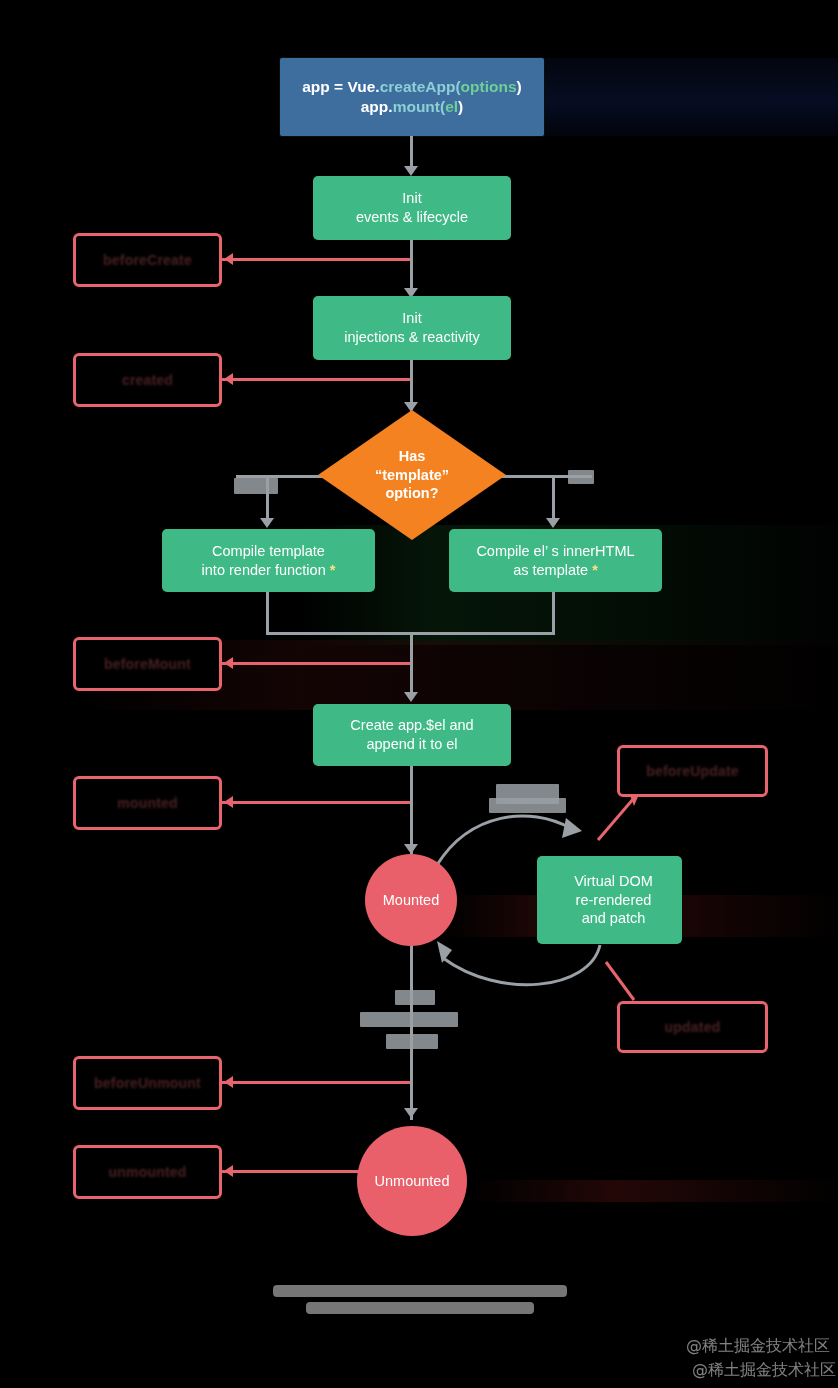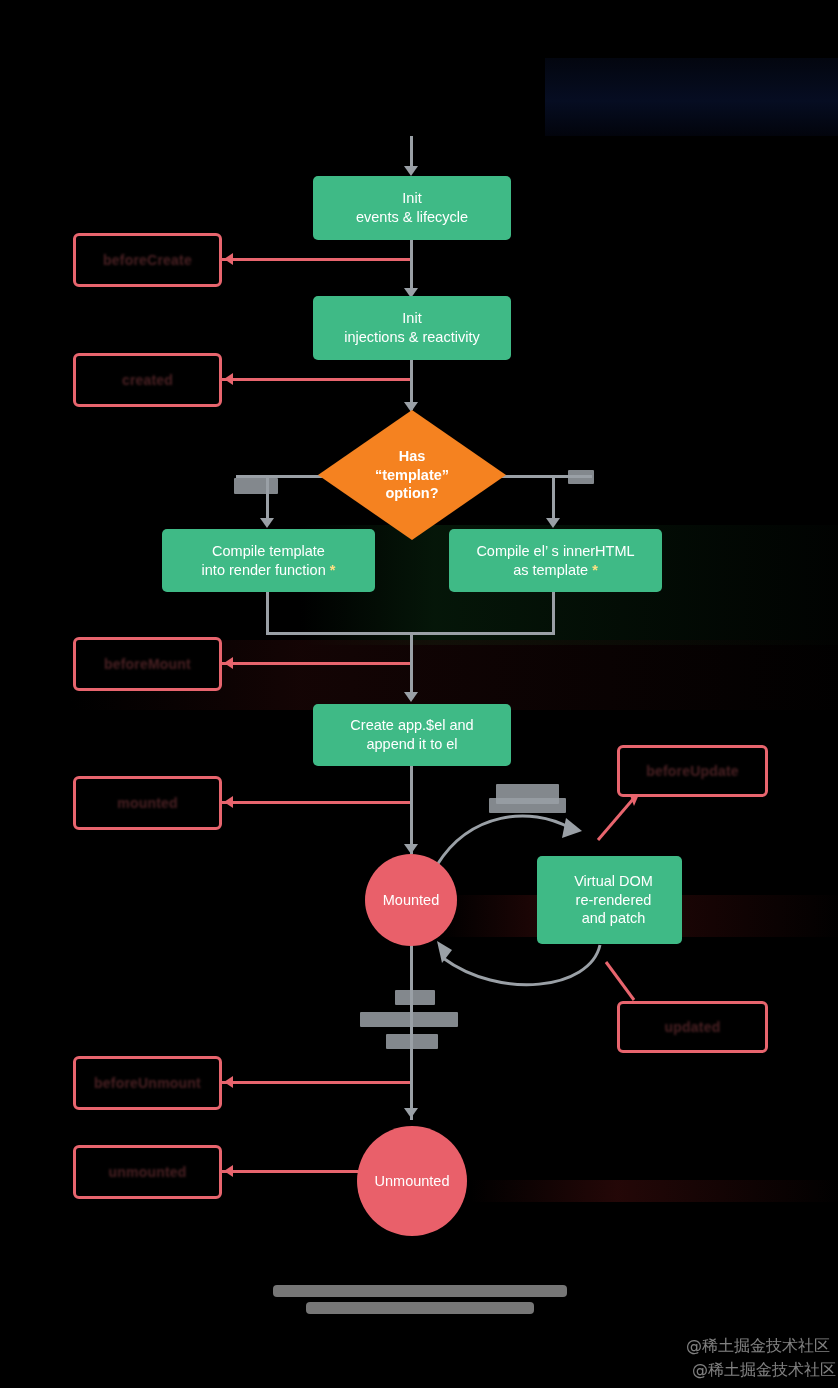--- a/index.html
+++ b/index.html
@@ -254,20 +254,28 @@
     <path d="M 437 865 C 470 812, 530 806, 570 828" stroke="#9aa0a6" stroke-width="3" fill="none"></path>
     <polygon points="566,818 582,831 562,838" fill="#9aa0a6"></polygon>
     <path d="M 600 945 C 590 990, 500 1000, 443 958" stroke="#9aa0a6" stroke-width="3" fill="none"></path>
     <polygon points="452,950 437,941 442,963" fill="#9aa0a6"></polygon>
 
     <path d="M 598 840 L 634 798" stroke="#e8656e" stroke-width="3" fill="none"></path>
     <polygon points="628,790 640,792 634,806" fill="#e8656e"></polygon>
     <path d="M 606 962 L 634 1000" stroke="#e8656e" stroke-width="3" fill="none"></path>
   </svg>
 
+  <div class="node node-blue" style="left:280px; top:58px; width:264px; height:78px; flex-direction:column;">
+    <div>
+      <span>app = Vue.</span><span class="tok-fn">createApp(</span><span class="tok-arg">options</span><span>)</span>
+    </div>
+    <div>
+      <span>app.</span><span class="tok-fn">mount(</span><span class="tok-arg">el</span><span>)</span>
+    </div>
+  </div>
 
   <div class="node node-green" style="left:313px; top:176px; width:198px; height:64px; flex-direction:column;">
     <div>Init</div>
     <div>events &amp; lifecycle</div>
   </div>
 
   <div class="node node-green" style="left:313px; top:296px; width:198px; height:64px; flex-direction:column;">
     <div>Init</div>
     <div>injections &amp; reactivity</div>
   </div>

